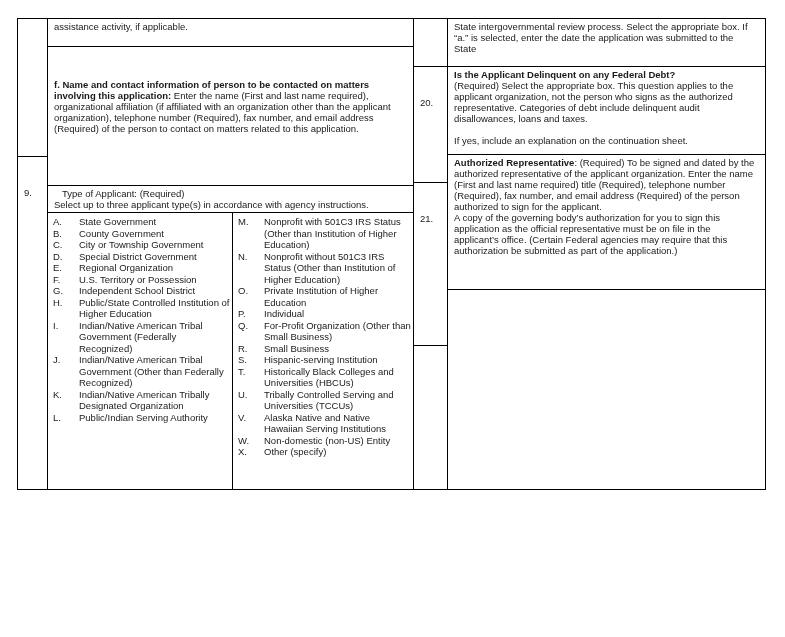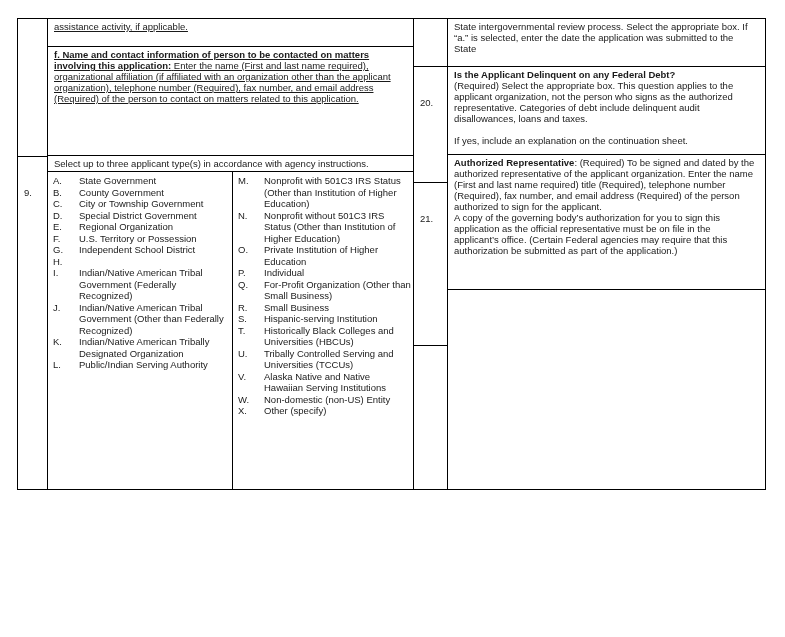--- a/index.html
+++ b/index.html
@@ -23,25 +23,25 @@
   }
   .half { display:flex; }
   .half-left  { width:396px; border-right:1px solid #000; }
   .half-right { flex:1; }
   .numcol { display:flex; flex-direction:column; border-right:1px solid #000; }
   .numcol-left  { width:30px; }
   .numcol-right { width:34px; }
   .contentcol { flex:1; display:flex; flex-direction:column; min-width:0; }
   .numcell { padding:2px 2px 0 6px;margin-top:28px; }
   .bb { border-bottom:1px solid #000; }
-  .cell { padding:2px 8px 18px 6px; overflow:hidden;text-decoration:underline; }
+  .cell { padding:2px 8px 18px 6px; overflow:hidden; }
   .b { font-weight:bold; }
   
   .row-assist { height:28px; }
-  .row-f      { height:109px; }
+  .row-f      { height:109px;margin-top:30px; }
   .num-spacer-left  { height:138px; }
   .num-spacer-right1 { height:48px; }
   .num-20 { height:88px; }
   .num-21 { height:135px; }
   .row9-wrap { flex:1; display:flex; flex-direction:column; min-width:0; }
   .row9-header { padding:2px 10px 2px 6px; }
   .row9-title { padding-left:8px; }
   .type-lists { flex:1; display:flex; min-height:0; }
   .type-col { line-height:11.5px; padding:3px 2px 2px 5px; overflow:hidden; }
   .type-col-1 { width:185px; border-right:1px solid #000; }
@@ -68,20 +68,21 @@
         <div class="numcell">9.</div>
       </div>
       <div class="contentcol">
         <div class="cell row-assist bb">assistance activity, if applicable.</div>
         <div class="cell row-f bb">
           <span class="b">f. Name and contact information of person to be contacted on matters involving this application:</span>
           <span>Enter the name (First and last name required), organizational affiliation (if affiliated with an organization other than the applicant organization), telephone number (Required), fax number, and email address (Required) of the person to contact on matters related to this application.</span>
         </div>
         <div class="row9-wrap">
           <div class="row9-header bb">
+            <div class="row9-title">Type of Applicant: (Required)</div>
             <div>Select up to three applicant type(s) in accordance with agency instructions.</div>
           </div>
           <div class="type-lists">
             <div class="type-col type-col-1">
 
                 <div class="type-item">
                   <span class="type-letter">A.</span>
                   <span class="type-label">State Government</span>
                 </div>
 
@@ -110,20 +111,21 @@
                   <span class="type-label">U.S. Territory or Possession</span>
                 </div>
 
                 <div class="type-item">
                   <span class="type-letter">G.</span>
                   <span class="type-label">Independent School District</span>
                 </div>
 
                 <div class="type-item">
                   <span class="type-letter">H.</span>
+                  <span class="type-label">Public/State Controlled Institution of Higher Education</span>
                 </div>
 
                 <div class="type-item">
                   <span class="type-letter">I.</span>
                   <span class="type-label">Indian/Native American Tribal Government (Federally Recognized)</span>
                 </div>
 
                 <div class="type-item">
                   <span class="type-letter">J.</span>
                   <span class="type-label">Indian/Native American Tribal Government (Other than Federally Recognized)</span>

